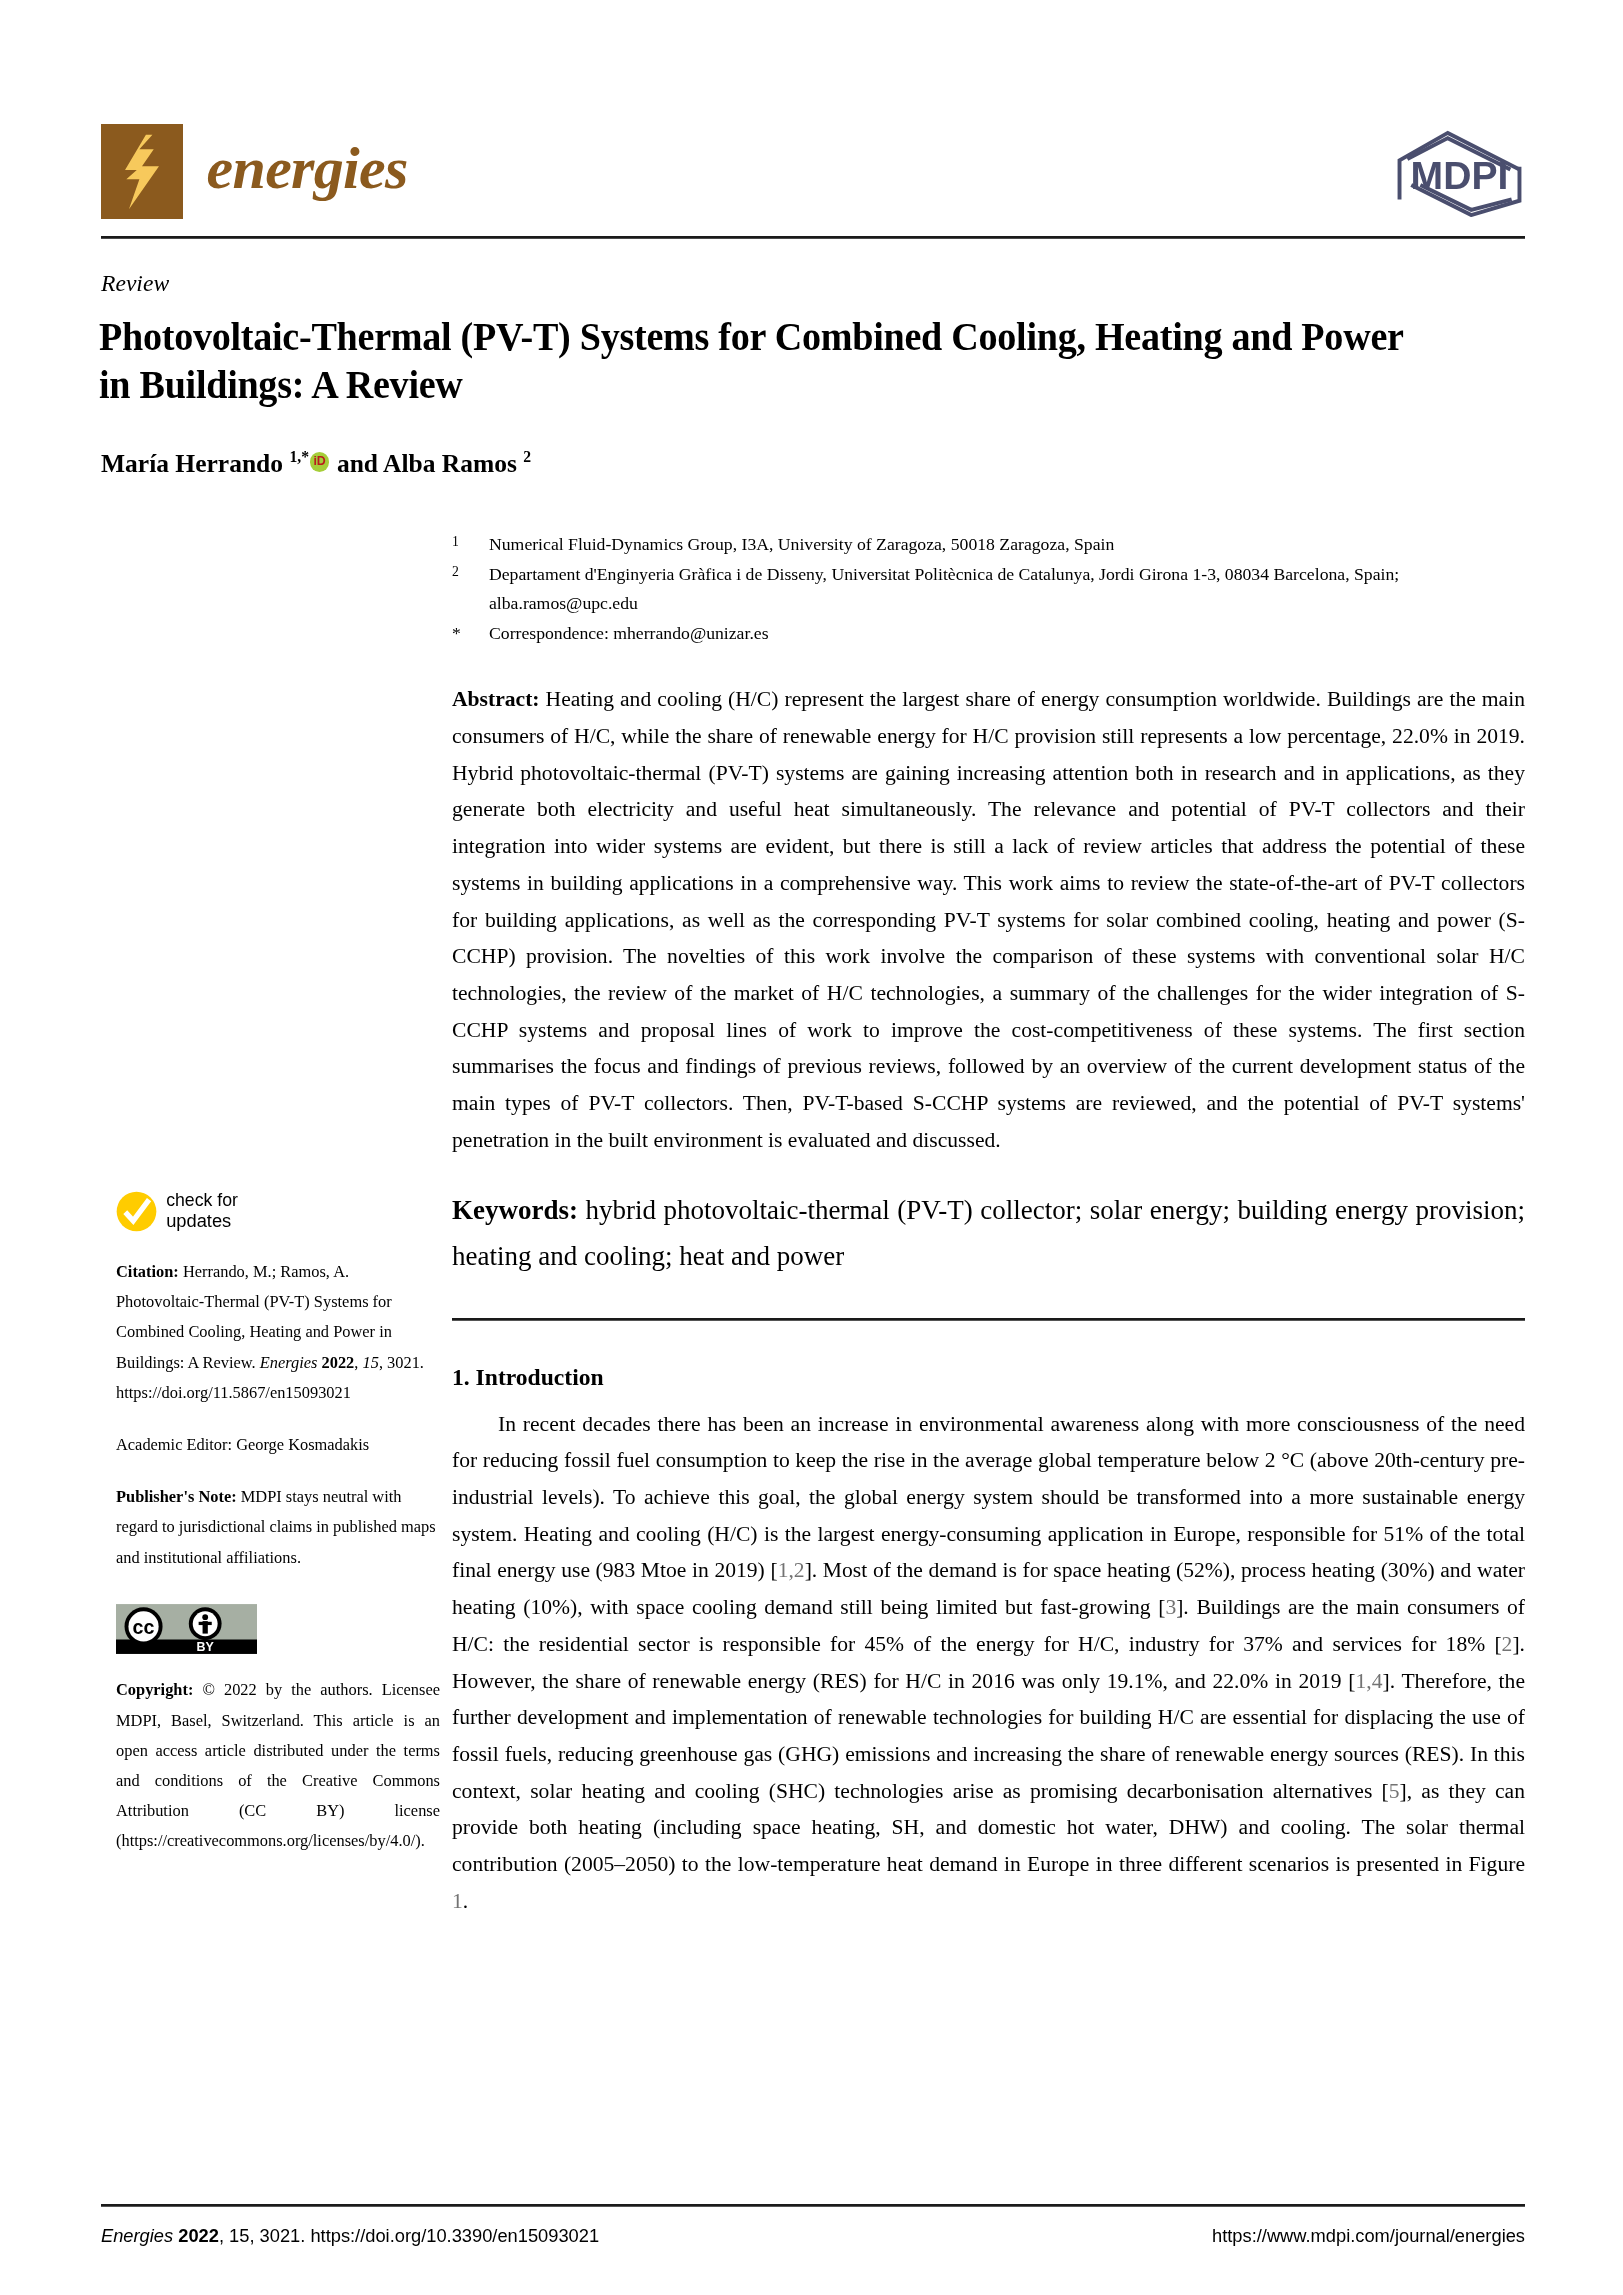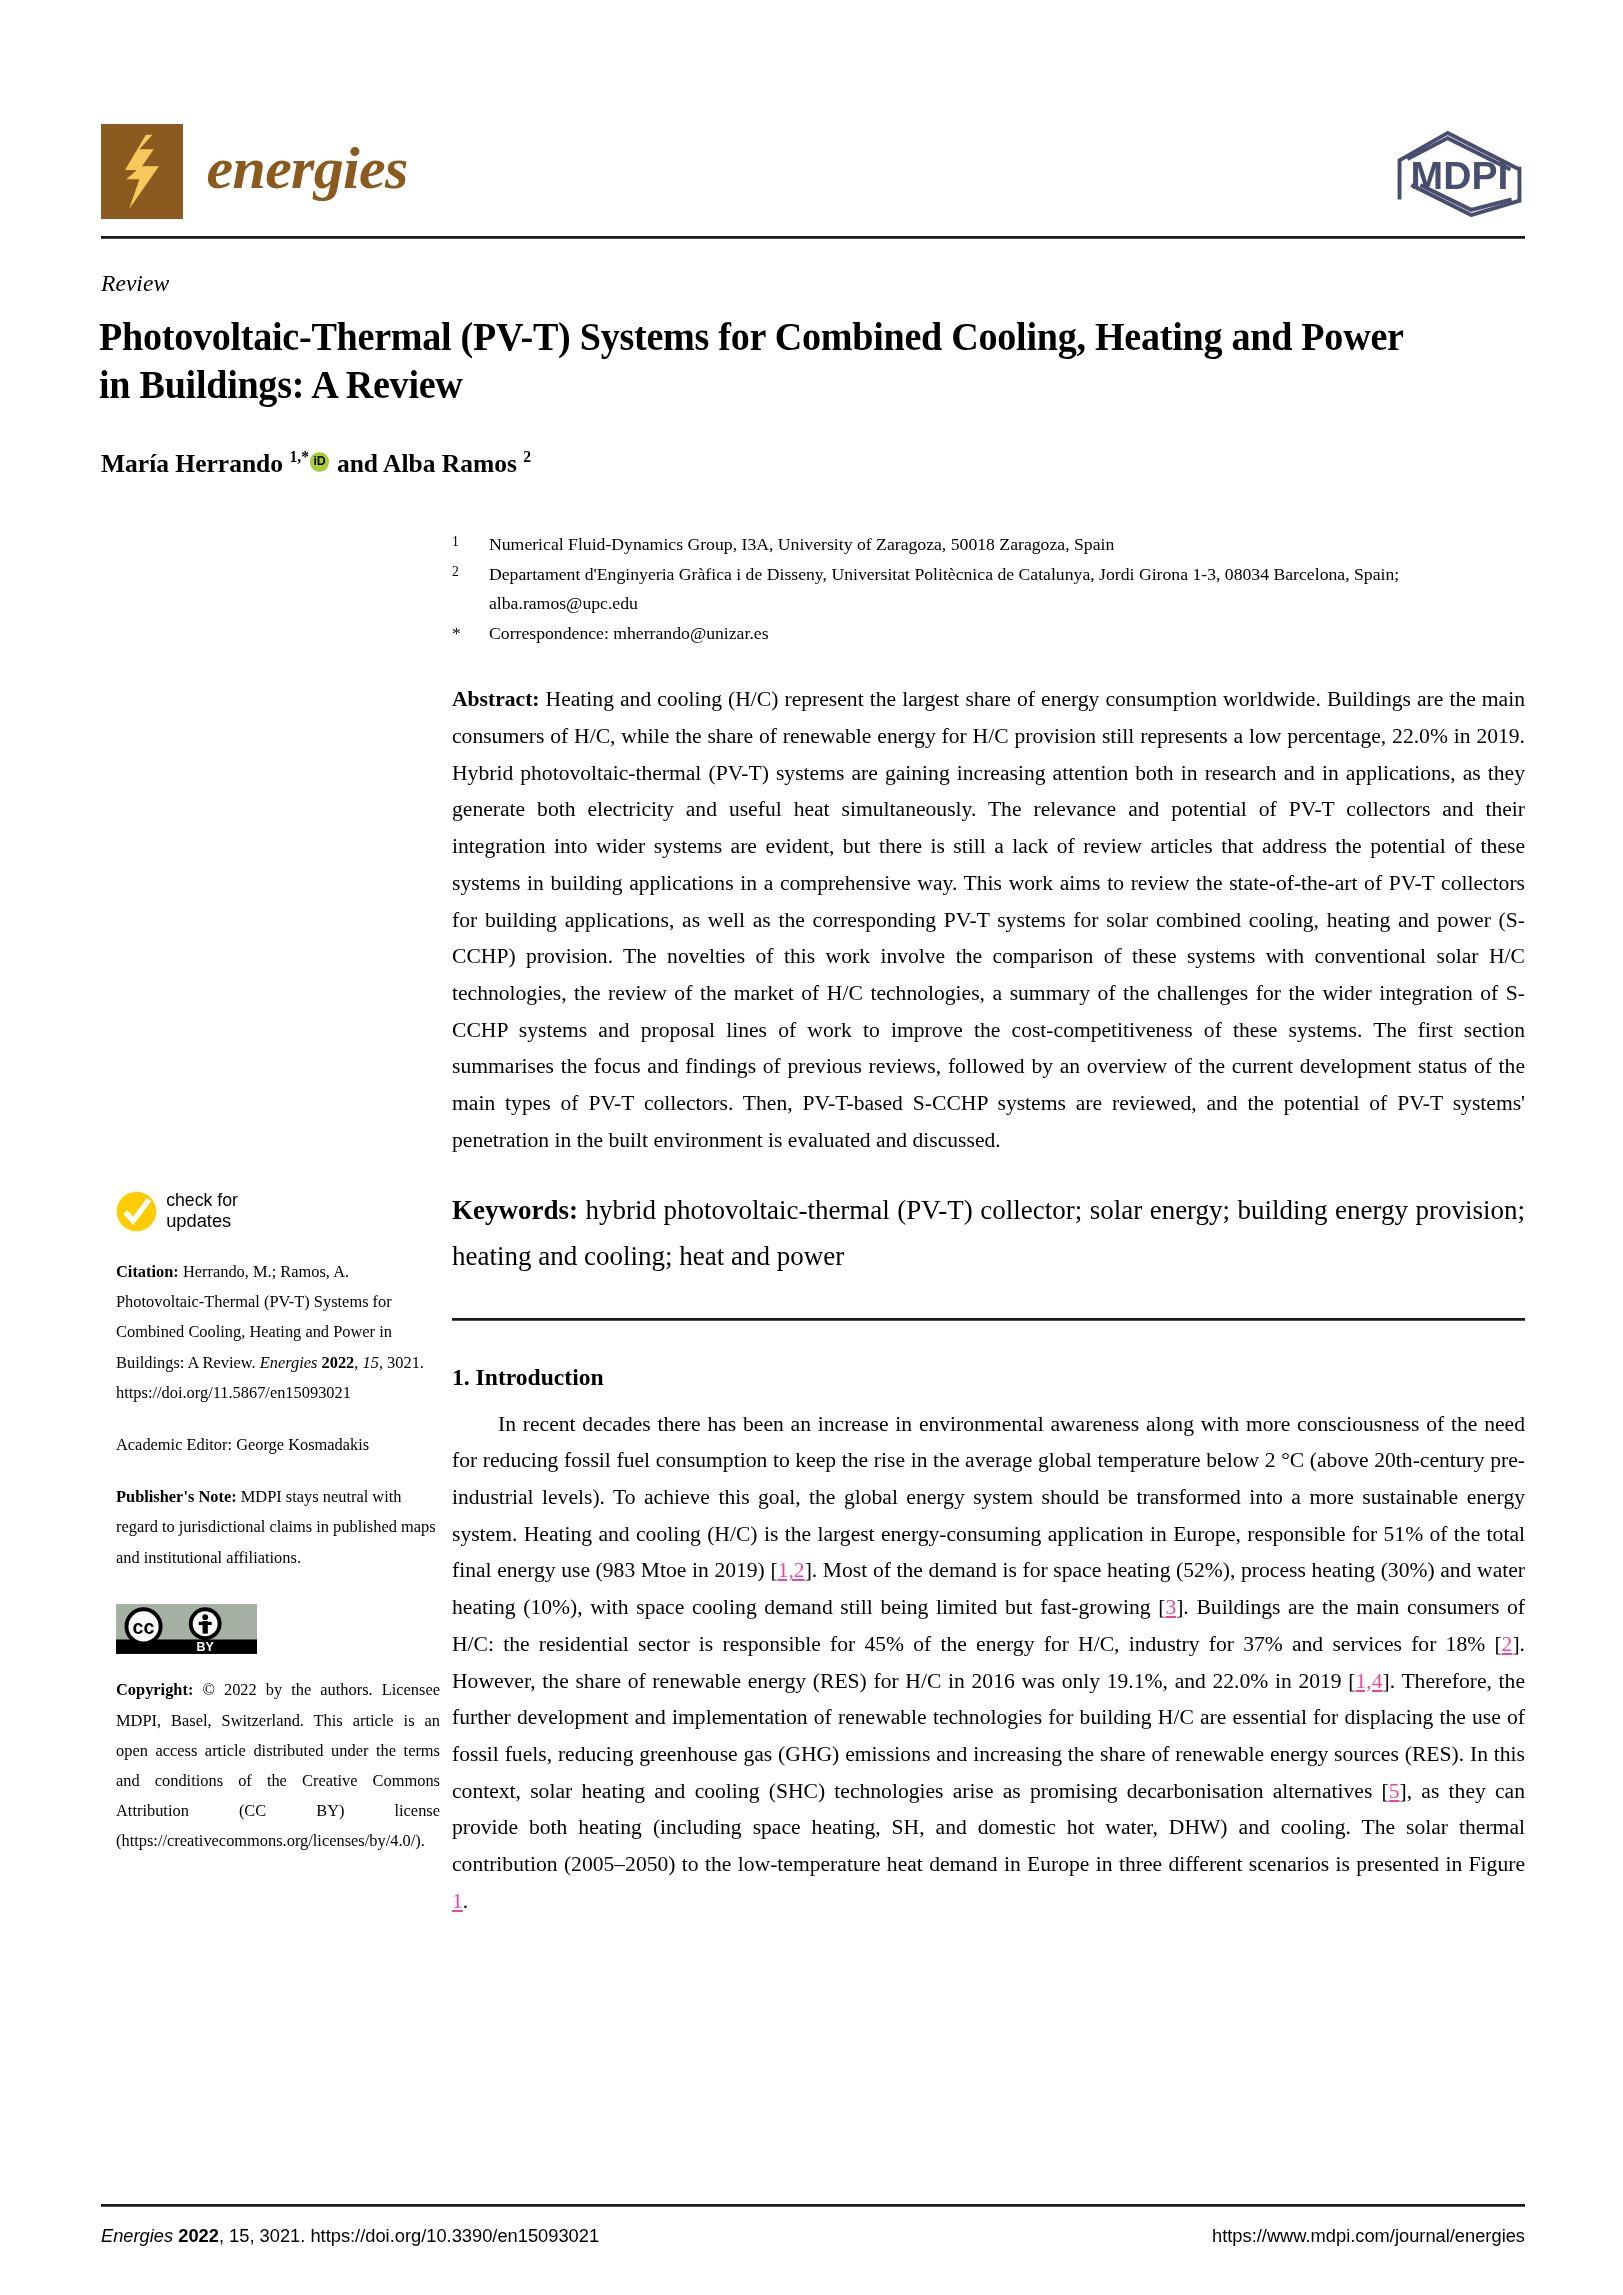--- a/index.html
+++ b/index.html
@@ -113,21 +113,21 @@
     font-size: 15.7px;
     font-weight: 700;
     vertical-align: super;
   }
   .orcid {
     display: inline-block;
     width: 19.6px;
     height: 19.6px;
     border-radius: 50%;
     background: #A6CE39;
-    color: #000000;
+    color: #b91c1c;
     font-family: "Liberation Sans", sans-serif;
     font-size: 12.4px;
     font-weight: 700;
     line-height: 19.6px;
     text-align: center;
     vertical-align: 6.5px;
     margin: 0 1.3px 0 0.7px;
     font-style: normal;
     letter-spacing: -0.3px;
   }
@@ -194,22 +194,21 @@
   }
   .body-par {
     margin-top: 14.4px;
     font-size: 21.6px;
     line-height: 1.70;
     text-align: justify;
     text-indent: 46px;
     font-family: "Liberation Serif", "DejaVu Serif", serif;
   }
   .cite {
-    color: #ec4899;
-    text-decoration: underline;
+    color: #737373;
   }
 
   
   .sidebar {
     position: absolute;
     left: 116px;
     top: 1191px;
     width: 324px;
     font-family: "Liberation Serif", "DejaVu Serif", serif;
   }

